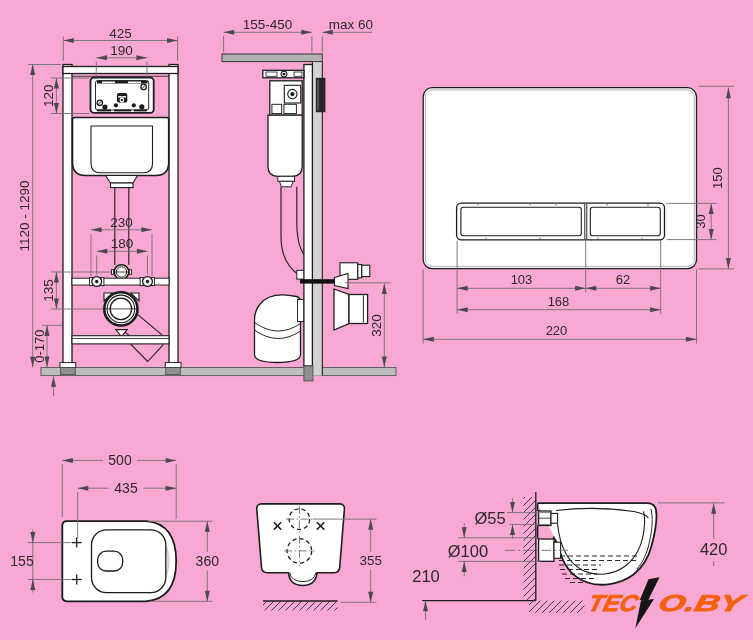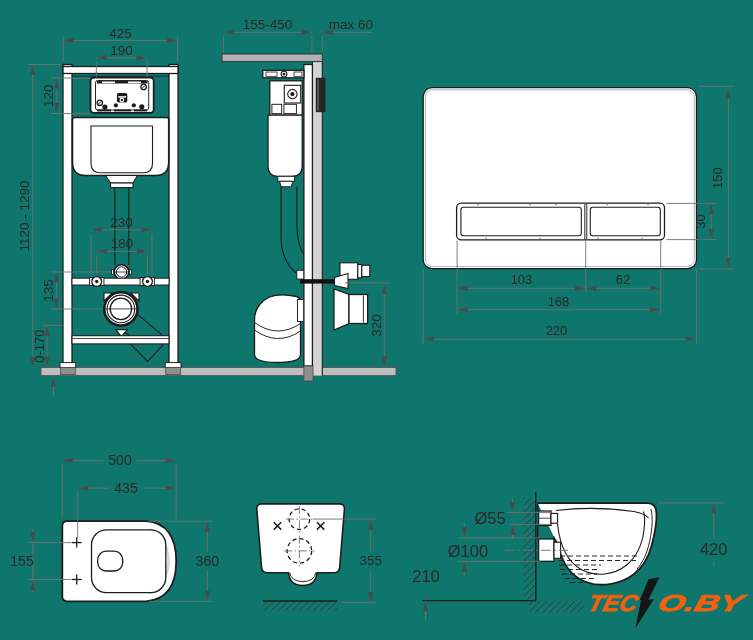--- a/index.html
+++ b/index.html
@@ -1,16 +1,16 @@
 <!DOCTYPE html>
 <html><head>
 <meta charset="utf-8">
 <style>
   html,body{margin:0;padding:0;background:#ffffff;}
-  .stage{position:relative;width:753px;height:640px;background:#0f766e;overflow:hidden;
+  .stage{position:relative;width:753px;height:640px;background:#f9a8d4;overflow:hidden;
          font-family:"Liberation Sans", sans-serif;}
   svg{display:block;}
   text{fill:#2b2827;font-family:"Liberation Sans", sans-serif;}
   .dim{stroke:#6f6f6f;stroke-width:0.9;fill:none;}
   .dimt{font-size:13.5px;}
   .dimt-s{font-size:13px;}
   .dimt-b{font-size:14px;}
   .dimt-xl{font-size:16.5px;}
   .obj{stroke:#1c1c1c;fill:none;}
   .objw{stroke:#1c1c1c;fill:#ffffff;}

